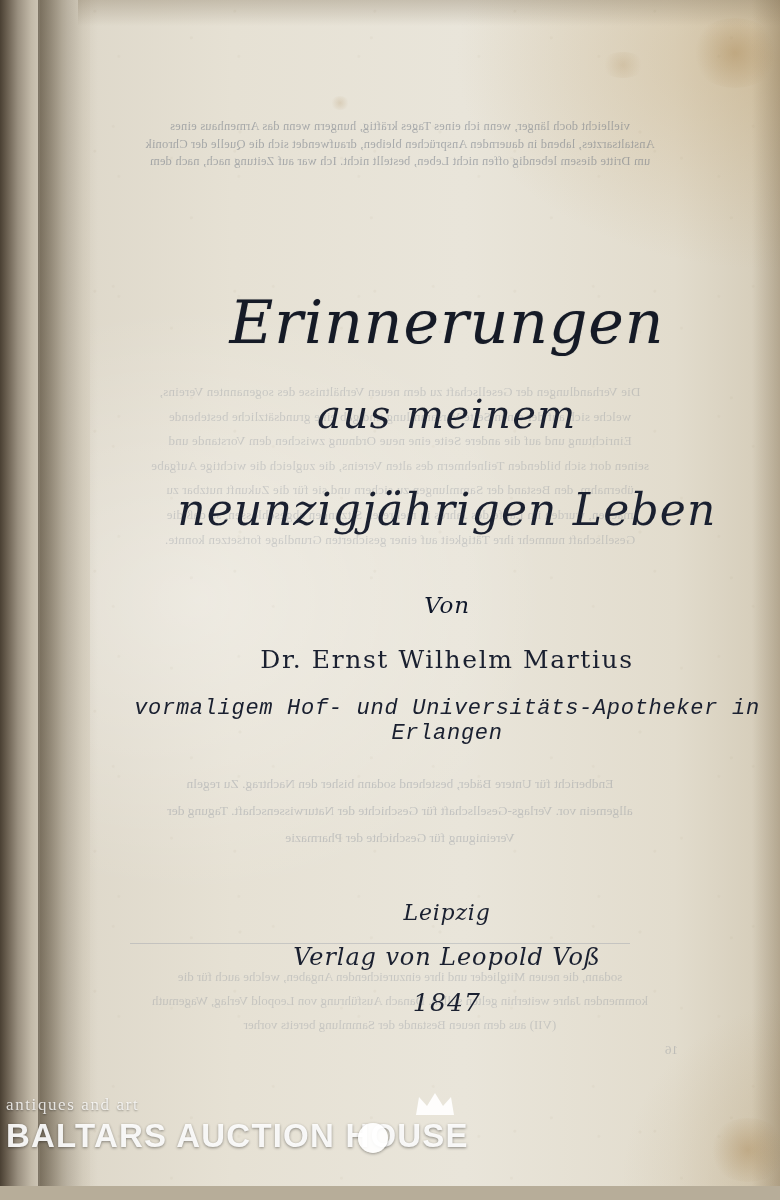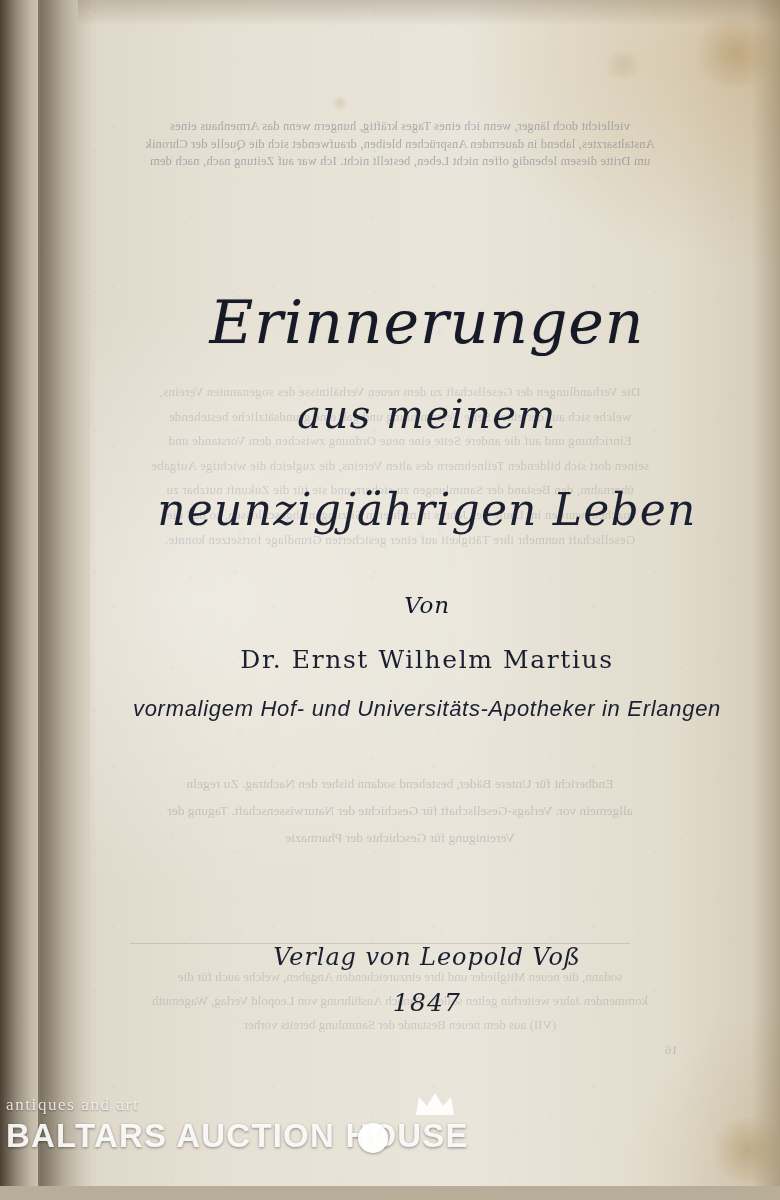--- a/index.html
+++ b/index.html
@@ -126,21 +126,21 @@
   .st-pagenum {
     position: absolute; z-index: 9;
     left: 665px; top: 1042px;
     font-size: 13px; color: #6d7788; opacity: .30;
     transform: scaleX(-1);
   }
 
   
   .title-stack {
     position: absolute;
-    left: 97px; top: 0; width: 660px; height: 1200px;
+    left: 117px; top: 0; width: 660px; height: 1200px;
     z-index: 12;
     text-align: center;
     color: #1d2330;
   }
   .tl { position: absolute; left: 0; width: 660px; text-align: center; }
 
   .main-title {
     top: 286px;
     font-size: 60px;
     line-height: 72px;
@@ -179,21 +179,21 @@
     top: 645px;
     font-size: 25px;
     font-family: "DejaVu Serif", serif;
     letter-spacing: 1.6px;
     color: #1a2030;
   }
   .author-role {
     top: 696px;
     font-size: 22px;
     font-style: italic;
-    font-family: Liberation Sans, sans-serif;
+    font-family: Liberation Mono, monospace;
     letter-spacing: .7px;
     color: #1a2030;
   }
   .city {
     top: 900px;
     font-size: 22px;
     font-style: italic;
     font-family: "DejaVu Serif", serif;
     letter-spacing: .8px;
     color: #1a2030;
@@ -281,20 +281,21 @@
   <div class="showthrough st-bottom">sodann, die neuen Mitglieder und ihre einzureichenden Angaben, welche auch für die kommenden Jahre weiterhin gelten sollen. Danach Ausführung von Leopold Verlag, Wagemuth (VII) aus dem neuen Bestande der Sammlung bereits vorher</div>
   <div class="st-pagenum">16</div>
 
   <div class="title-stack">
     <div class="tl main-title">Erinnerungen</div>
     <div class="tl sub1">aus meinem</div>
     <div class="tl sub2">neunzigjährigen Leben</div>
     <div class="tl von">Von</div>
     <div class="tl author">Dr. Ernst Wilhelm Martius</div>
     <div class="tl author-role">vormaligem Hof- und Universitäts-Apotheker in Erlangen</div>
+    <div class="tl city">Leipzig</div>
     <div class="tl publisher">Verlag von Leopold Voß</div>
     <div class="tl year">1847</div>
   </div>
 
   <div class="leaf-topedge"></div>
   <div class="leaf-rightedge"></div>
   <div class="prev-page-edge"></div>
   <div class="gutter-dark"></div>
   <div class="gutter-shadow"></div>
   <div class="surface-bottom"></div>

